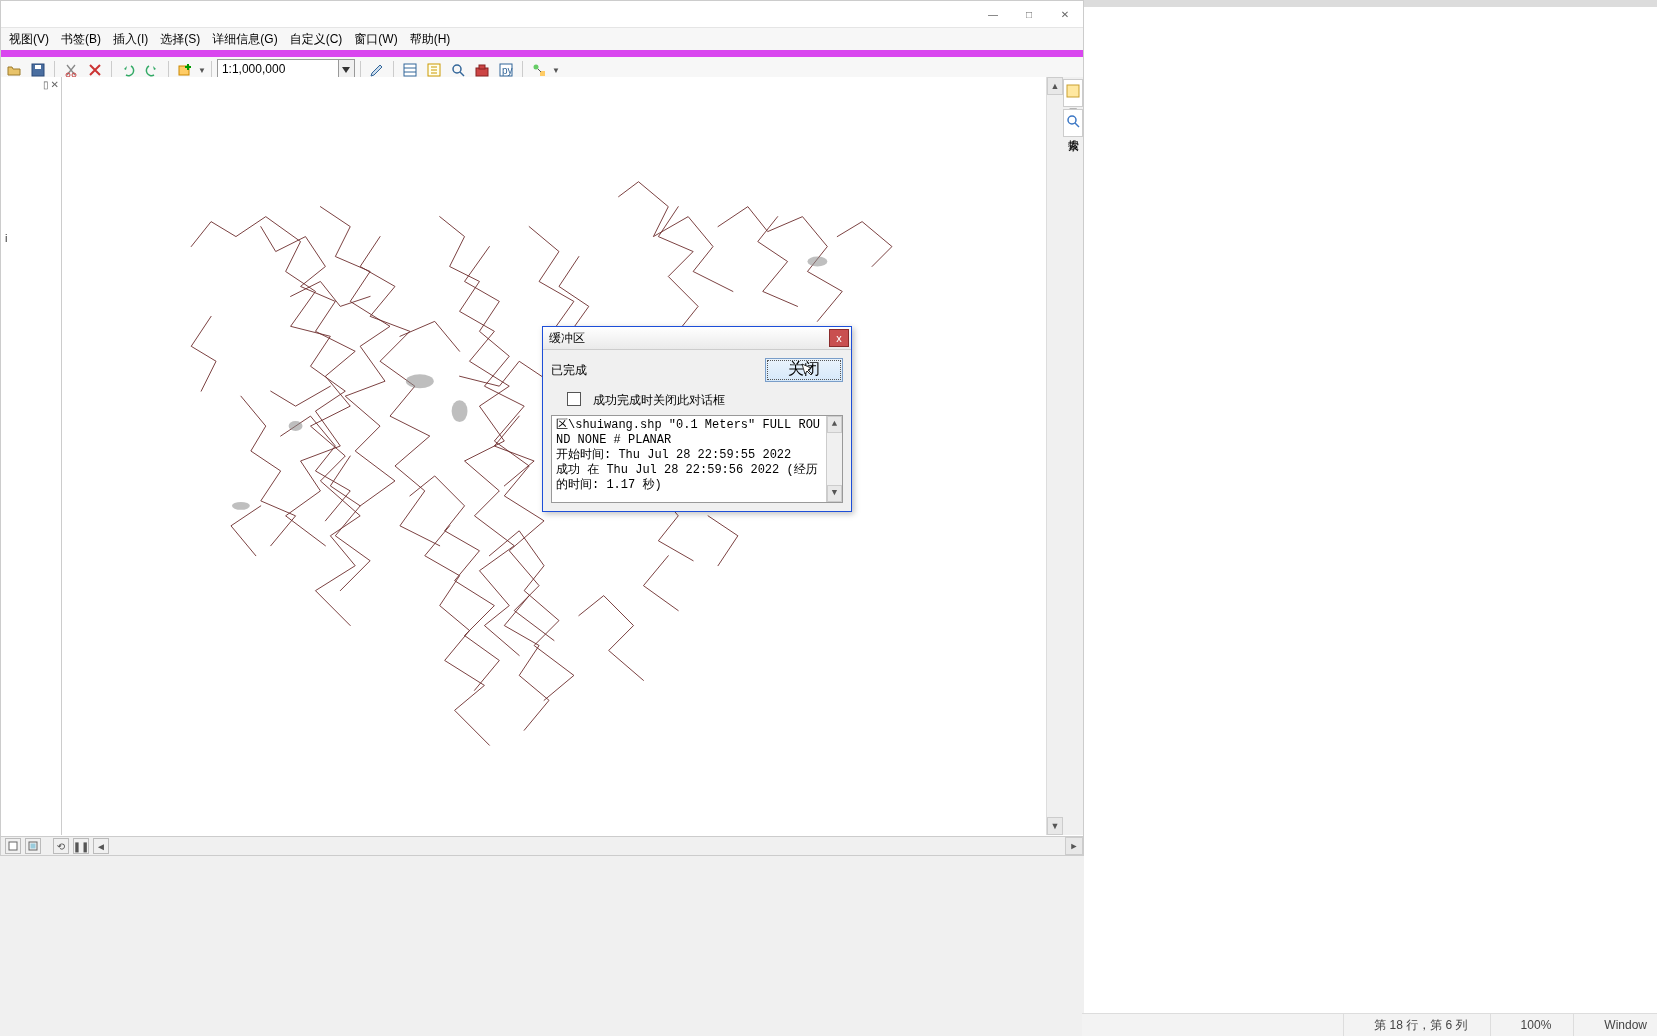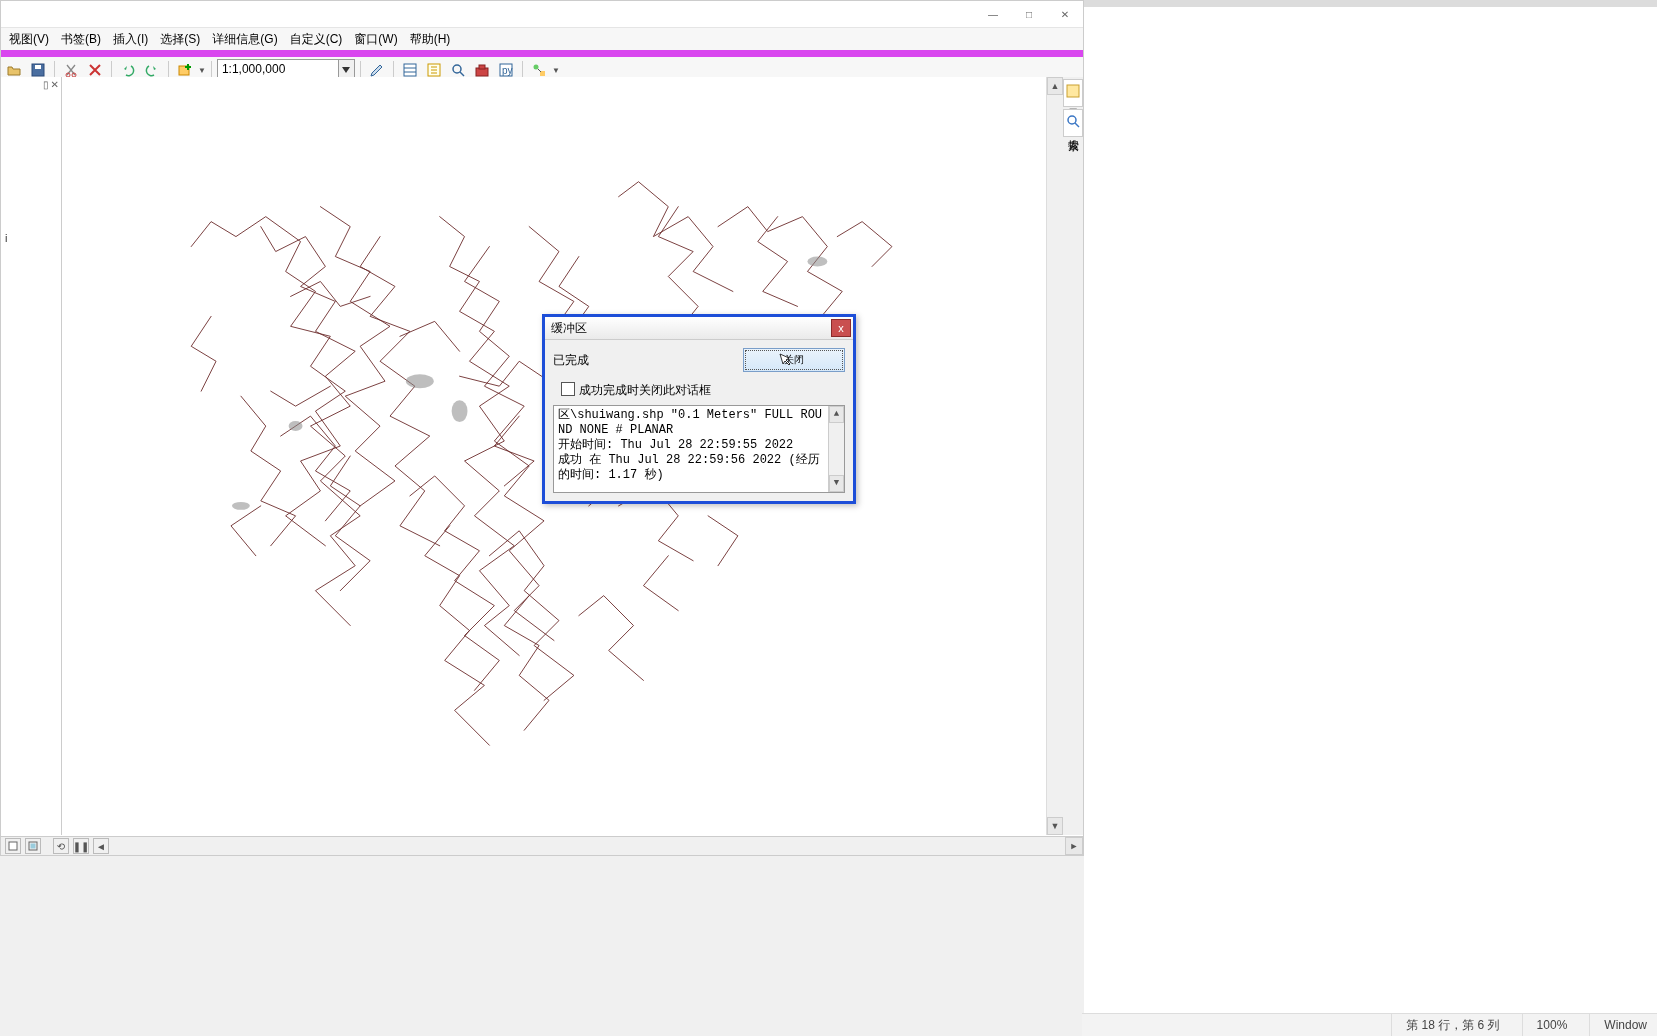--- a/index.html
+++ b/index.html
@@ -23,39 +23,39 @@
 .map-area{flex:1;position:relative;background:#fff;overflow:hidden}
 .map-svg{position:absolute;left:0;top:0;width:100%;height:100%}
 .vscroll{width:16px;background:#f0f0f0;border-left:1px solid #ddd;position:relative}
 .vscroll .arrow{height:16px;background:#e8e8e8;border:1px solid #ccc;display:flex;align-items:center;justify-content:center;color:#555;font-size:9px}
 .vscroll .track{position:absolute;top:16px;bottom:16px;left:0;right:0}
 .side-tabs{width:20px;display:flex;flex-direction:column;gap:2px;padding-top:2px;background:#f0f0f0}
 .side-tab{writing-mode:vertical-rl;text-orientation:upright;background:#fff;border:1px solid #ccc;padding:4px 2px;font-size:11px;display:flex;align-items:center;gap:2px;letter-spacing:1px}
 .side-tab .ticon{width:14px;height:14px}
 .bottom-bar{position:absolute;left:0;right:0;bottom:0;height:18px;background:#f0f0f0;border-top:1px solid #ccc;display:flex;align-items:center;padding:0 4px;gap:6px;font-size:11px;color:#333}
 .bottom-bar .seg{width:14px;height:14px;border:1px solid #bbb;display:flex;align-items:center;justify-content:center;font-size:10px;color:#555}
-.dialog{position:absolute;left:542px;top:314px;width:308px;background:#f0f0f0;border:3px solid #1d4ed8;box-shadow:2px 2px 6px rgba(0,0,0,.25)}
+.dialog{position:absolute;left:542px;top:326px;width:308px;background:#f0f0f0;border:1px solid #1d4ed8;box-shadow:2px 2px 6px rgba(0,0,0,.25)}
 .dlg-title{height:22px;background:linear-gradient(#fff,#eaeaea);border-bottom:1px solid #ccc;display:flex;align-items:center;padding-left:6px;font-size:12px;position:relative}
 .dlg-close{position:absolute;right:2px;top:2px;width:18px;height:16px;background:#c94f4f;color:#fff;font-size:11px;display:flex;align-items:center;justify-content:center;border:1px solid #8a2a2a}
 .dlg-body{padding:8px}
 .dlg-row{display:flex;align-items:center;justify-content:space-between;margin-bottom:6px}
-.dlg-btn{min-width:60px;height:22px;border:1px solid #7a9ec9;background:linear-gradient(#eaf3fc,#d6e8f9);padding:0 20px;font-size:10px;display:flex;align-items:center;justify-content:center;position:relative}
+.dlg-btn{min-width:60px;height:22px;border:1px solid #7a9ec9;background:linear-gradient(#eaf3fc,#d6e8f9);padding:0 8px;font-size:16px;display:flex;align-items:flex-start;justify-content:center;position:relative}
 .dlg-btn.focus{outline:1px dotted #555;outline-offset:-3px}
 .dlg-btn.plain{border:1px solid #999;background:linear-gradient(#fdfdfd,#e8e8e8)}
 .cursor{position:absolute;width:16px;height:16px;pointer-events:none}
-.chk-row{display:flex;gap:4px;margin:10px 8px 6px}
+.chk-row{display:flex;gap:12px;margin:10px 16px 6px}
 .chk{width:12px;height:12px;border:1px solid #555;background:#fff}
 .log{border:1px solid #999;background:#fff;height:86px;position:relative;font-family:SimSun,"Courier New",monospace;font-size:12px;line-height:15px}
 .log-inner{position:absolute;left:4px;right:16px;top:2px;bottom:2px;overflow:hidden;white-space:pre-wrap;word-break:break-all}
 .log-sb{position:absolute;right:0;top:0;bottom:0;width:15px;background:#f0f0f0;border-left:1px solid #ccc}
 .log-sb .a{height:15px;background:#e8e8e8;border:1px solid #ccc;font-size:9px;display:flex;align-items:center;justify-content:center;color:#555}
 .log-sb .bot{position:absolute;bottom:0;left:0;right:0}
 
 .host-status{position:absolute;left:1082px;right:0;bottom:0;height:22px;background:#f3f3f3;border-top:1px solid #ddd;display:flex;align-items:center;justify-content:flex-end;gap:22px;padding:0 10px;font-size:12px;color:#444}
-.host-status .cell{border-left:1px solid #ddd;padding-left:14px;height:100%;display:flex;align-items:center}
+.host-status .cell{border-left:1px solid #ddd;padding-left:30px;height:100%;display:flex;align-items:center}
 .outer-right{position:absolute;left:1084px;top:0;right:0;bottom:22px;background:#fff}
 .outer-top-strip{position:absolute;left:1084px;top:0;right:0;height:7px;background:#dcdcdc}
 .hscroll-end{position:absolute;right:0;bottom:0;width:16px;height:16px;background:#e8e8e8;border:1px solid #ccc;display:flex;align-items:center;justify-content:center;font-size:9px;color:#555}
 .bottom-left-icons{display:flex;align-items:center;gap:4px}
 </style>
 </head>
 <body>
 
 <div class="screen">
 

